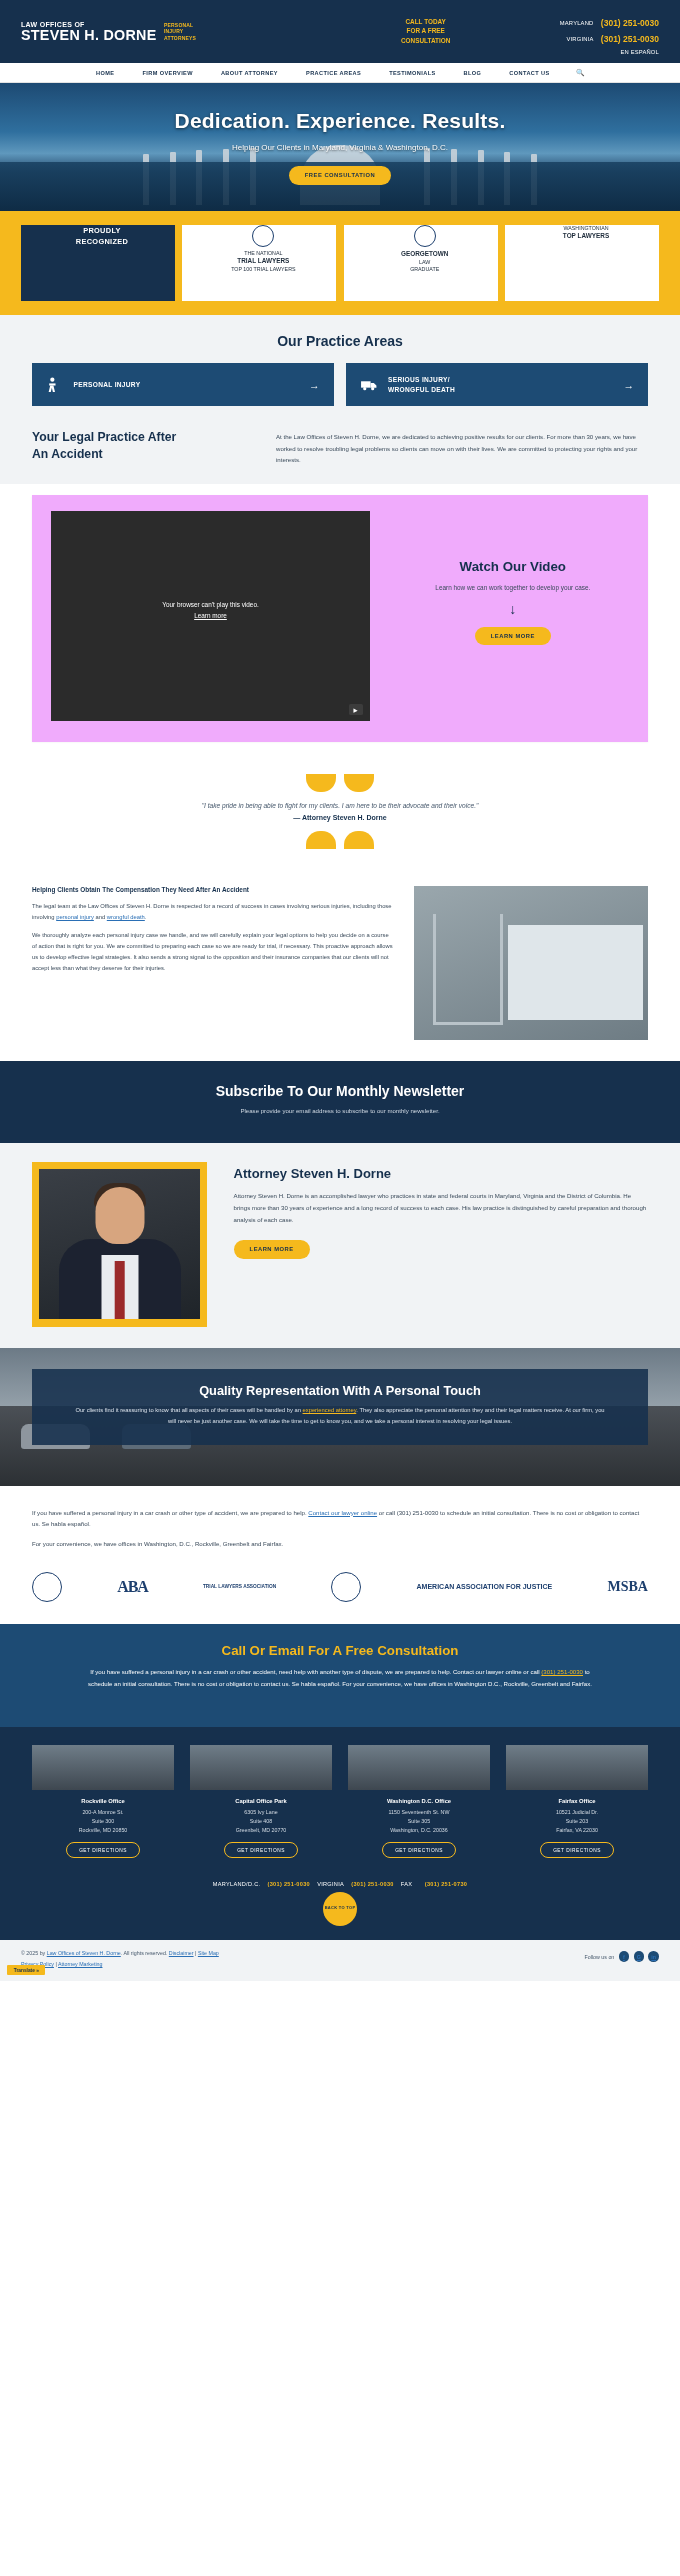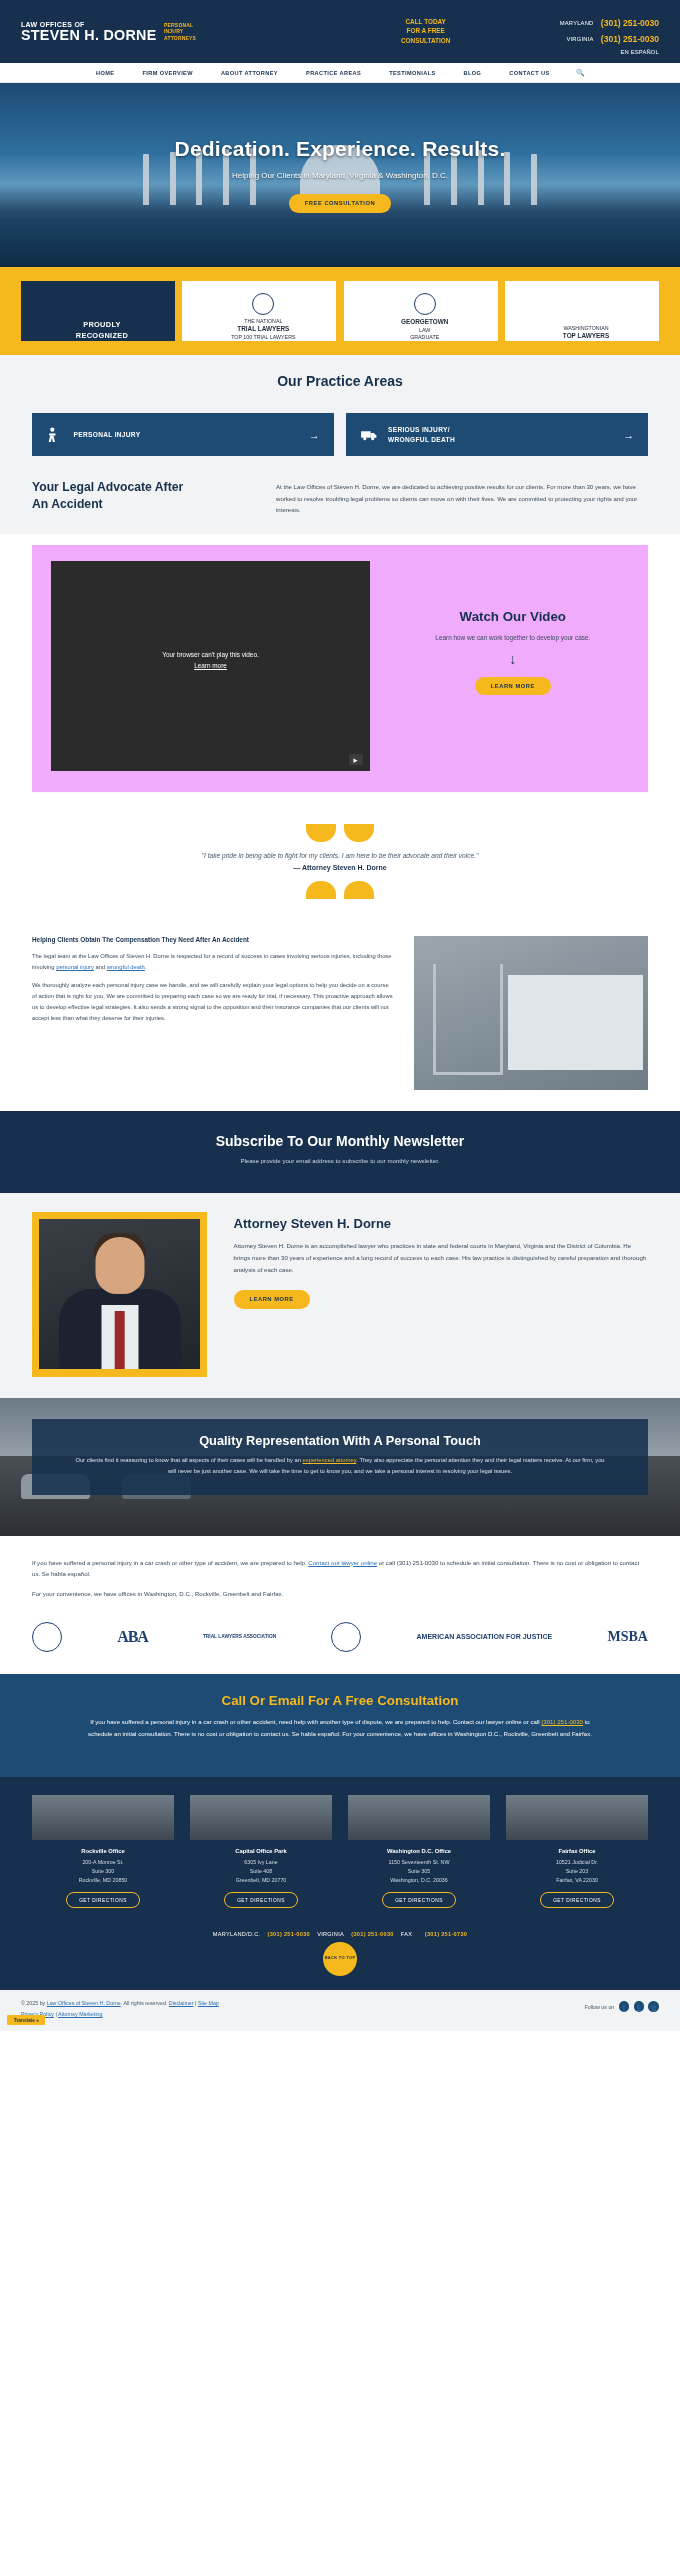--- a/index.html
+++ b/index.html
@@ -18,44 +18,44 @@
   .phones .row{display:flex;justify-content:flex-end;gap:7.4px;align-items:center;}
   .phones .lbl{font-size:5.8px;letter-spacing:0.2px;}
   .phones .num{color:#f5b91d;font-size:8.5px;font-weight:bold;}
 
   
   .nav{height:20px;background:#fff;border-bottom:0.5px solid #e3e3e3;display:flex;align-items:center;justify-content:center;gap:0;}
   .nav a{font-size:5.6px;font-weight:bold;letter-spacing:0.4px;color:#16304d;padding:0 14px;line-height:20px;}
   .nav .search-ic{padding:0 12.8px;color:#16304d;font-size:7px;}
 
   
-  .hero{height:184px;position:relative;overflow:hidden;background:#0b2236;}
+  .hero{height:128px;position:relative;overflow:hidden;background:#0b2236;}
   .hero .sky{position:absolute;inset:0;background:linear-gradient(#1d4a73 0%,#2f6f9e 38%,#5f98bd 55%,#24496b 70%,#13314d 100%);}
   .hero .mem{position:absolute;left:50%;top:58px;transform:translateX(-50%);width:436px;height:64px;}
   .hero .col{position:absolute;bottom:0;width:6.4px;background:#cfd6dc;opacity:.85;border-radius:1.1px 1.1px 0 0;}
   .hero .arch{position:absolute;left:50%;transform:translateX(-50%);bottom:0;width:80px;height:60px;background:#d7dde2;opacity:.8;border-radius:37px 37px 0 0;}
   .hero .water{position:absolute;left:0;right:0;bottom:0;height:49px;background:linear-gradient(#1a4263,#0e2b44);opacity:.9;}
   .hero-content{position:absolute;inset:0;display:flex;flex-direction:column;align-items:center;justify-content:center;z-index:5;}
   .hero h1{color:#fff;font-size:21px;font-weight:bold;letter-spacing:0.2px;text-shadow:0 1.1px 3.2px rgba(0,0,0,.6);}
   .hero p{color:#fff;font-size:8px;margin-top:9.6px;text-shadow:0 0.5px 2.1px rgba(0,0,0,.6);}
   .btn-gold{display:inline-block;background:#f5b91d;color:#16304d;font-size:5.8px;font-weight:bold;letter-spacing:0.5px;padding:6.4px 16px;border-radius:11.7px;border:none;cursor:pointer;}
   .hero .btn-gold{margin-top:14px;}
 
   
   .badges{background:#f5b91d;padding:14px 0;}
   .badge-row{width:638px;margin:0 auto;display:flex;gap:7.4px;}
-  .badge{flex:1;height:60px;background:#fff;display:flex;align-items:flex-end;justify-content:center;text-align:center;padding-left:8px;}
+  .badge{flex:1;height:76px;background:#fff;display:flex;align-items:flex-start;justify-content:center;text-align:center;padding-left:8px;}
   .badge.first{background:#16304d;color:#fff;font-size:7.4px;font-weight:bold;letter-spacing:0.3px;line-height:1.5;}
   .badge .bi{font-size:5.3px;color:#1d2b3a;line-height:1.35;}
   .badge .bi b{display:block;font-size:6.4px;}
   .seal{width:22px;height:22px;border-radius:50%;border:1.6px solid #1d3f6e;margin:0 auto 3.2px;}
 
   
   .sec-pa{background:#f1f3f5;padding:18px 0 23.4px;}
-  .sec-title{text-align:center;font-size:14px;font-weight:bold;color:#16304d;margin-bottom:24px;}
+  .sec-title{text-align:center;font-size:14px;font-weight:bold;color:#16304d;margin-bottom:14px;}
   .pa-row{width:616px;margin:0 auto;display:flex;gap:12.8px;}
   .pa-card{flex:1;background:#1d4b74;color:#fff;height:43px;display:flex;align-items:center;padding:0 14px;gap:9.6px;}
   .pa-card .ic{width:18px;height:18px;flex:none;}
   .pa-card .lbl{font-size:6.6px;font-weight:bold;letter-spacing:0.3px;flex:1;line-height:1.4;}
   .pa-card .arw{font-size:10.6px;}
 
   
   .advocate{background:#f1f3f5;padding:0 0 19px;}
   .adv-inner{width:616px;margin:0 auto;display:flex;gap:21px;align-items:flex-start;}
   .adv-inner h2{font-size:12.2px;color:#16304d;font-weight:bold;line-height:1.35;width:223px;}
@@ -290,21 +290,21 @@
         <span>WRONGFUL DEATH</span>
       </span>
       <span class="arw">→</span>
     </a>
   </div>
 </section>
 
 <section class="advocate">
   <div class="adv-inner">
     <h2>
-      <span>Your Legal Advocate After</span><br>
+      <span>Your Legal Practice After</span><br>
       <span>An Accident</span>
     </h2>
     <p>At the Law Offices of Steven H. Dorne, we are dedicated to achieving positive results for our clients. For more than 30 years, we have worked to resolve troubling legal problems so clients can move on with their lives. We are committed to protecting your rights and your interests.</p>
   </div>
 </section>
 
 <section class="videosec">
   <div class="vidbox">
     <div class="vidmsg">
       <span>Your browser can't play this video.</span><br>

